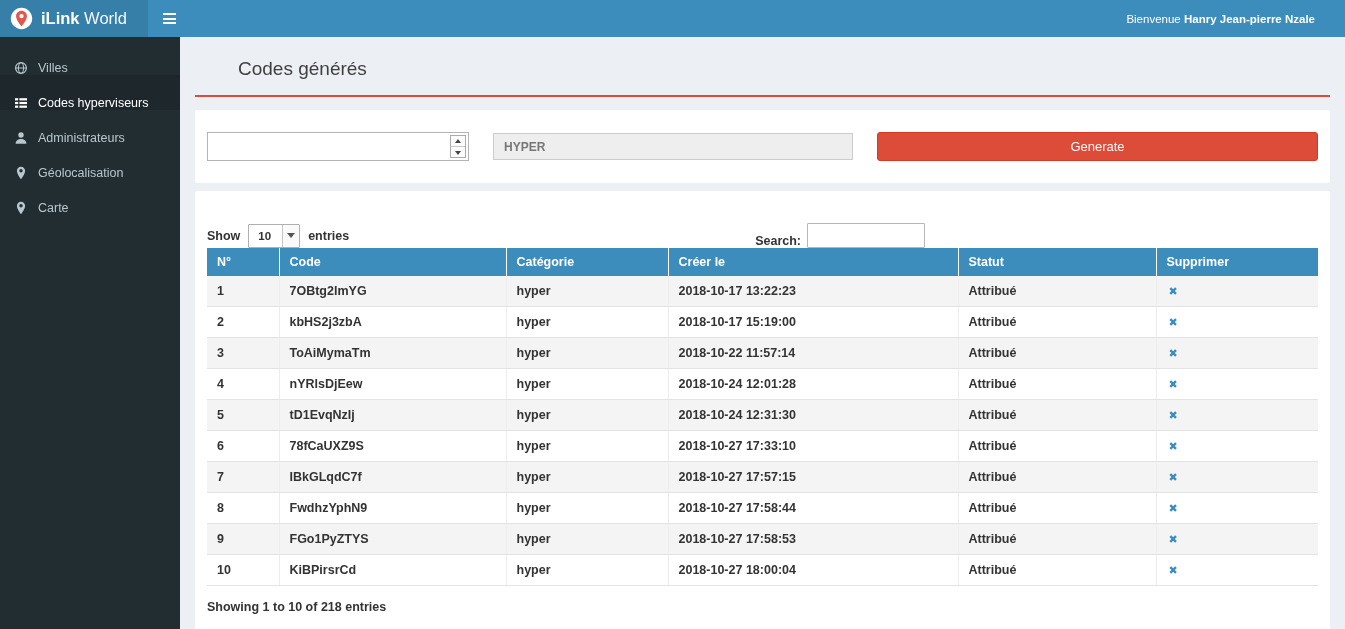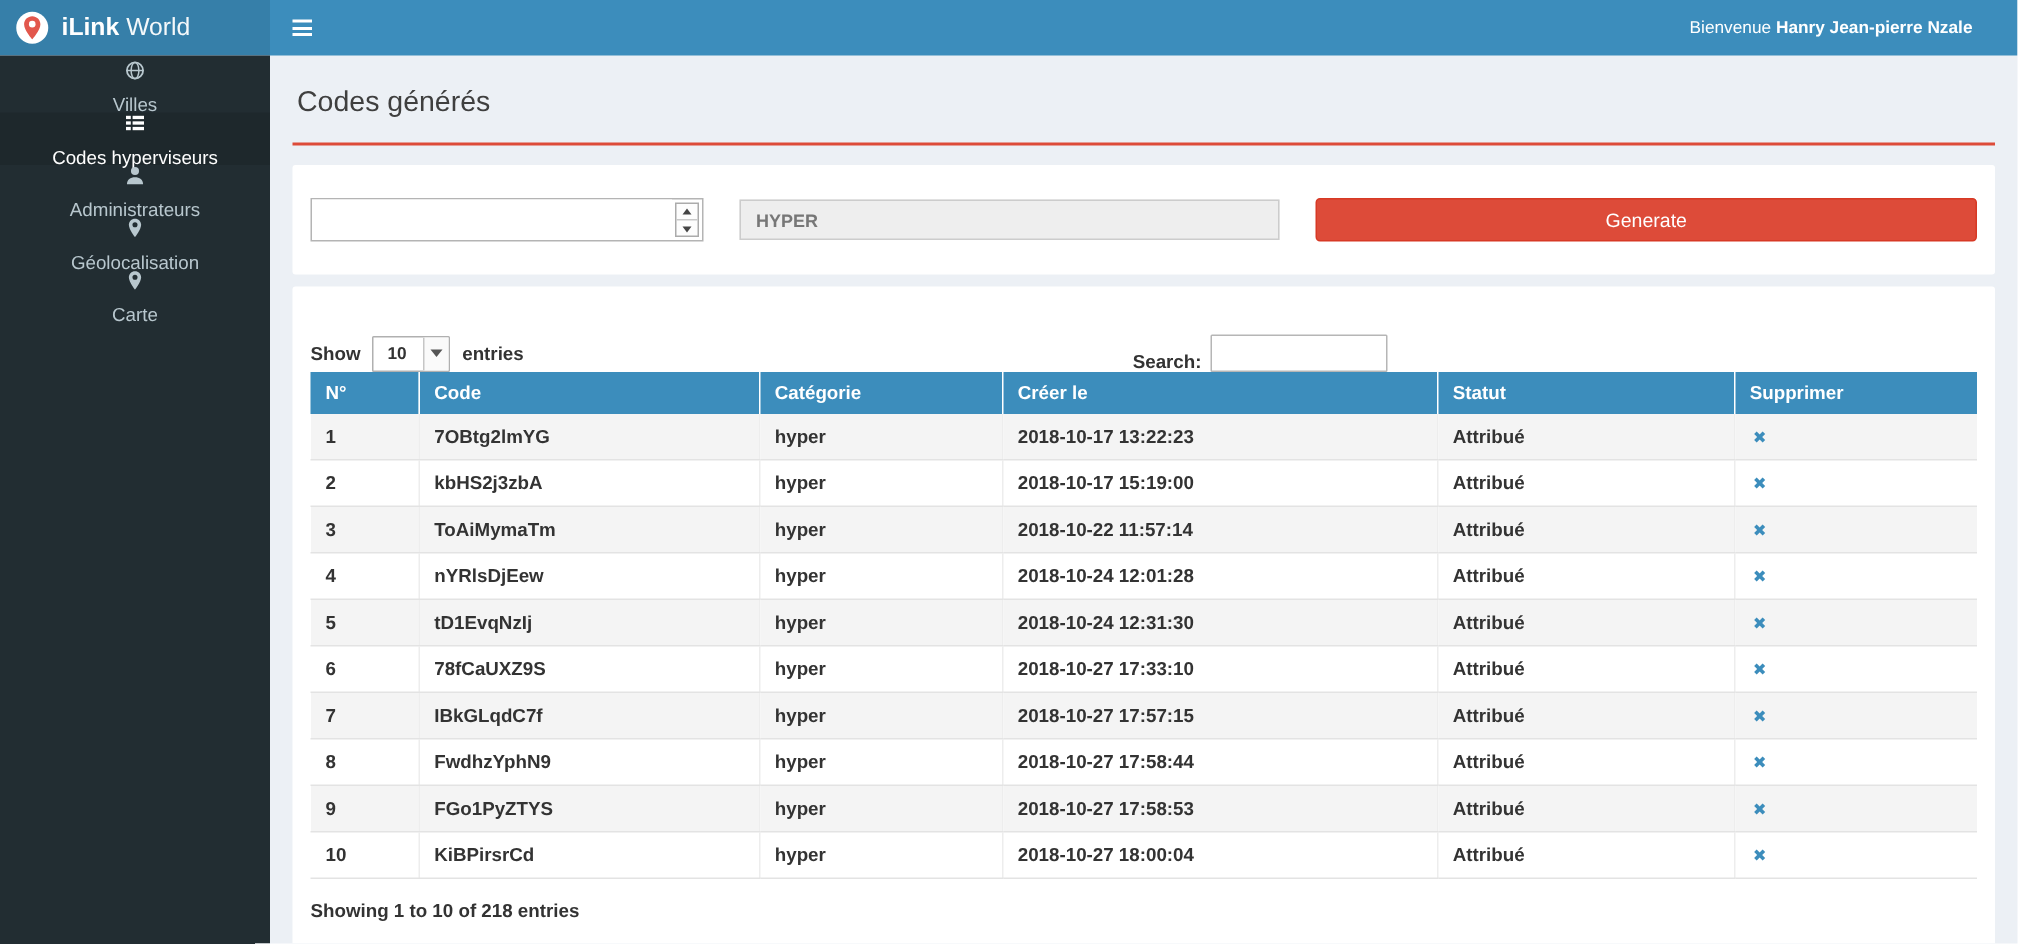--- a/index.html
+++ b/index.html
@@ -2,43 +2,43 @@
 <html><head>
 <meta charset="utf-8">
 <style>
   * { box-sizing: border-box; margin: 0; padding: 0; }
   html, body { width: 1345px; height: 629px; overflow: hidden; }
   body { font-family: "Liberation Sans", "DejaVu Sans", sans-serif; background: #ecf0f5; }
   a { text-decoration: none; }
 
   
   .topbar { display: flex; height: 37px; }
-  .logo { width: 180px; background: #367fa9; color: #fff; display: flex; align-items: center; gap: 8px; padding: 0 10px; flex-shrink: 0; cursor: pointer; }
+  .logo { width: 148px; background: #367fa9; color: #fff; display: flex; align-items: center; gap: 8px; padding: 0 10px; flex-shrink: 0; cursor: pointer; }
   .logo-icon { width: 23px; height: 23px; display: inline-flex; }
   .logo-icon svg { width: 23px; height: 23px; }
   .brand-text { font-size: 16.5px; white-space: nowrap; }
   .brand-text b { font-weight: 700; }
   .brand-text .light { font-weight: 400; opacity: .95; }
   .navbar { flex: 1; background: #3c8dbc; display: flex; align-items: center; }
   .sidebar-toggle { padding: 0 15px; height: 100%; display: flex; align-items: center; cursor: pointer; }
   .hb { display: flex; flex-direction: column; gap: 2.5px; }
   .hb i { width: 13px; height: 2px; background: #fff; display: block; }
   .nav-right { margin-left: auto; color: #fff; font-size: 11.5px; padding-right: 30px; }
   .nav-right b { font-weight: 700; }
 
   
   .body-row { display: flex; height: 592px; }
   .sidebar { width: 180px; background: #222d32; flex-shrink: 0; padding-top: 3px; }
-  .sb-item { display: flex; align-items: center; gap: 9px; height: 35px; padding: 0 14px; color: #b8c7ce; font-size: 12.5px; cursor: pointer; flex-direction: column; }
+  .sb-item { display: flex; align-items: flex-end; gap: 9px; height: 35px; padding: 0 14px; color: #b8c7ce; font-size: 12.5px; cursor: pointer; }
   .sb-item.active { background: #1e282c; color: #ffffff; }
   .sb-icon { width: 15px; height: 14px; display: inline-flex; flex-shrink: 0; }
   .sb-icon svg { width: 14px; height: 14px; }
 
   .content { flex: 1; padding: 13px 15px 0; overflow: hidden; }
-  .page-title { font-size: 19px; font-weight: 400; color: #3f3f3f; padding: 8px 3px 0; }
+  .page-title { font-size: 19px; font-weight: 400; color: #3f3f3f; padding: 8px 3px 0; margin-left: 40px; }
   .title-rule { border: 0; border-top: 2px solid #dd4b39; margin: 15px 0 13px; }
 
   .box { background: #fff; border-radius: 2px; }
 
   
   .gen-box { display: flex; align-items: center; gap: 24px; padding: 22px 12px; margin-bottom: 8px; }
   .num-wrap { width: 262px; height: 29px; border: 1px solid #b4b4b4; background: #fff; display: flex; flex-shrink: 0; }
   .num-input { flex: 1; border: 0; outline: none; padding: 0 8px; font-size: 13px; min-width: 0; }
   .spinner { width: 16px; margin: 2px; border: 1px solid #ababab; display: flex; flex-direction: column; cursor: pointer; background: #fdfdfd; }
   .spinner i { flex: 1; display: flex; align-items: center; justify-content: center; }

